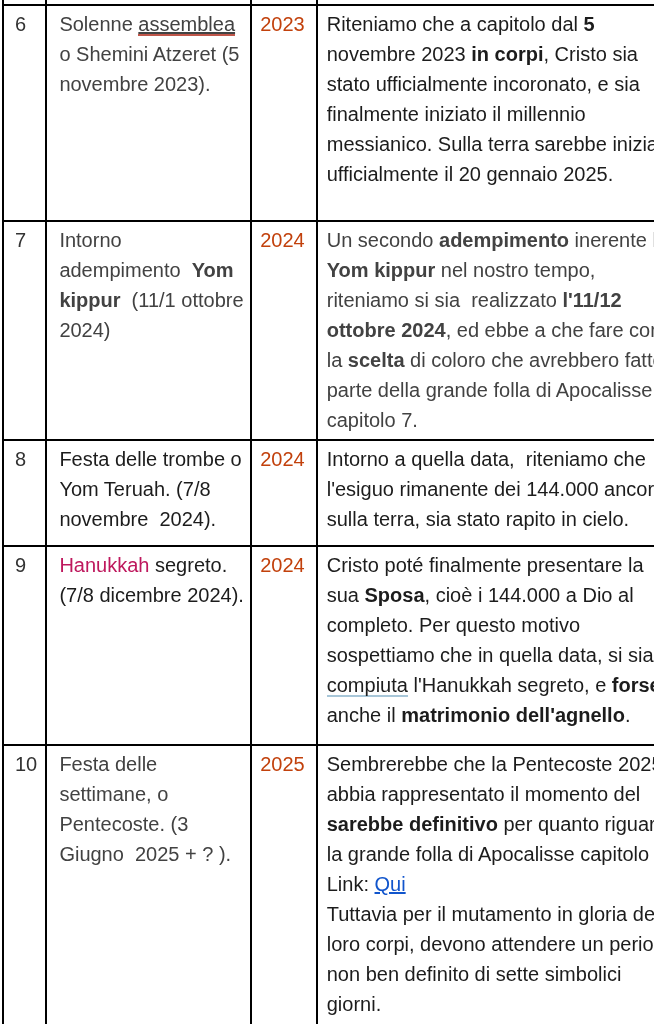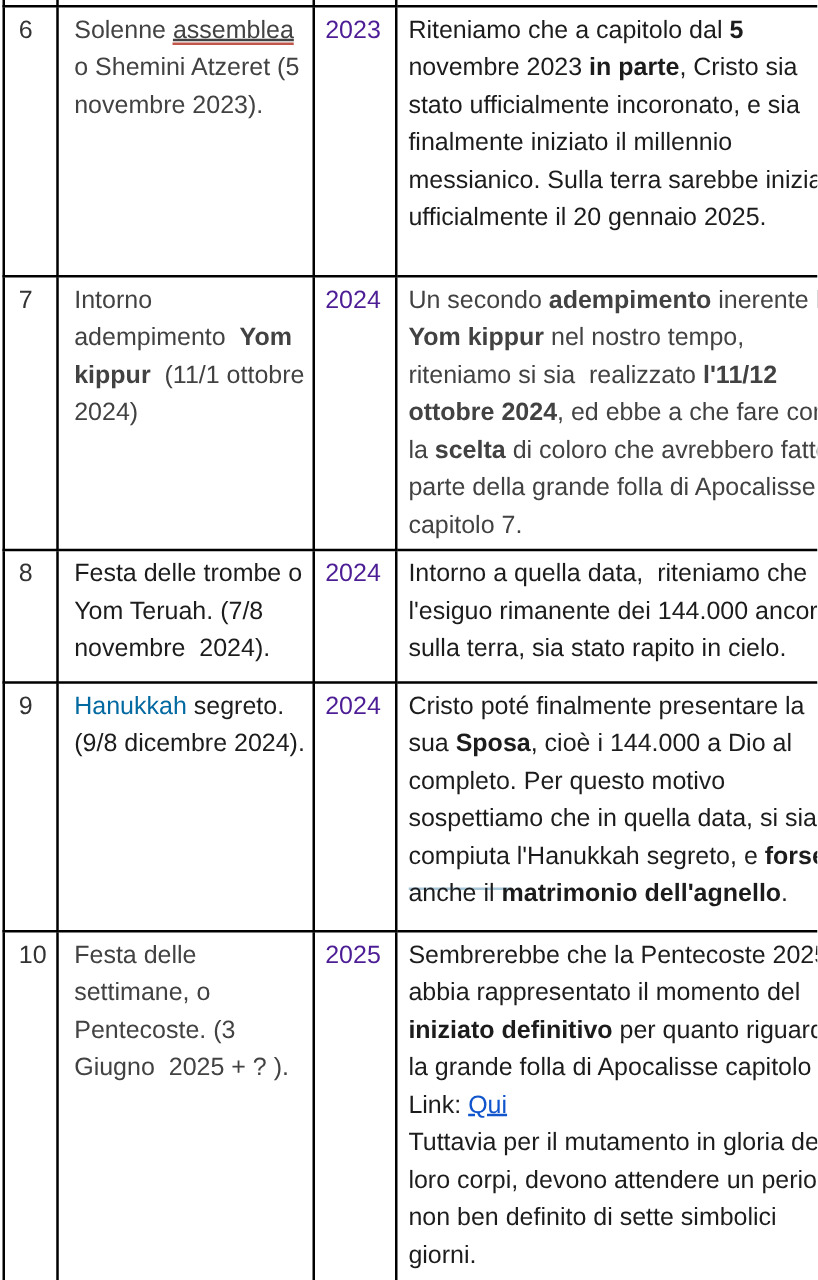--- a/index.html
+++ b/index.html
@@ -12,36 +12,36 @@
   }
   td{
     border:2px solid #000000;
     vertical-align:top;
     font-size:20px;line-height:30px;
     overflow:hidden;
   }
   tr.sliver td{border-top:none;height:4px;padding:0;}
   td.c1{padding:3px 2px 4px 11px;color:#333333;}
   td.c2{padding:3px 4px 4px 12px;}
-  td.c3{padding:3px 2px 4px 8px;color:#4c1d95;}
+  td.c3{padding:3px 2px 4px 8px;color:#c2410c;}
   td.c4{padding:3px 11px 4px 9px;}
   .para{white-space:pre-wrap;word-wrap:break-word;}
   .f-sans{color:#424242;margin-left:48px;}
   .f-hum{color:#1c1c1c;}
   .run{}
   .b{font-weight:bold;}
-  .grey{color:#0369a1;}
+  .grey{color:#be185d;}
   .u-spell-red{
     text-decoration:underline;
     background:linear-gradient(#c0564a,#c0564a) left bottom/100% 2px no-repeat;
     padding-bottom:1px;
   }
   .u-spell-blue{
     background:linear-gradient(#a7c6d8,#a7c6d8) left bottom/100% 2px no-repeat;
-    padding-bottom:16px;
+    padding-bottom:1px;
   }
   .link{
     color:#1155cc;text-decoration:underline;cursor:pointer;margin-top:45px;
   }
   
   tr.r0 td{height:207px;}
   tr.r1 td{height:210px;}
   tr.r2 td{height:97px;}
   tr.r3 td{height:190px;}
   tr.r4 td{height:300px;}
@@ -64,21 +64,21 @@
         <td class="c3"></td>
         <td class="c4"></td>
       </tr>
     <tr class="r0">
           <td class="c1">6</td>
           <td class="c2 f-sans">
             <div class="para"><span class="run">Solenne </span><span class="run u-spell-red">assemblea</span><span class="run"> o Shemini Atzeret (5 novembre 2023).</span></div>
           </td>
           <td class="c3">2023</td>
           <td class="c4 f-hum">
-            <div class="para"><span class="run">Riteniamo che a capitolo dal </span><span class="run b">5</span><span class="run"> novembre 2023 </span><span class="run b">in parte</span><span class="run">, Cristo sia stato ufficialmente incoronato, e sia finalmente iniziato il millennio messianico. Sulla terra sarebbe iniziato ufficialmente il 20 gennaio 2025.</span></div>
+            <div class="para"><span class="run">Riteniamo che a capitolo dal </span><span class="run b">5</span><span class="run"> novembre 2023 </span><span class="run b">in corpi</span><span class="run">, Cristo sia stato ufficialmente incoronato, e sia finalmente iniziato il millennio messianico. Sulla terra sarebbe iniziato ufficialmente il 20 gennaio 2025.</span></div>
           </td>
         </tr>
         <tr class="r1">
           <td class="c1">7</td>
           <td class="c2 f-sans">
             <div class="para"><span class="run">Intorno adempimento  </span><span class="run b">Yom kippur</span><span class="run">  (11/1 ottobre 2024)</span></div>
           </td>
           <td class="c3">2024</td>
           <td class="c4 f-sans">
             <div class="para"><span class="run">Un secondo </span><span class="run b">adempimento</span><span class="run"> inerente lo </span><span class="run b">Yom kippur</span><span class="run"> nel nostro tempo, riteniamo si sia  realizzato </span><span class="run b">l'11/12 ottobre 2024</span><span class="run">, ed ebbe a che fare con la </span><span class="run b">scelta</span><span class="run"> di coloro che avrebbero fatto parte della grande folla di Apocalisse capitolo 7.</span></div>
@@ -90,33 +90,33 @@
             <div class="para"><span class="run">Festa delle trombe o Yom Teruah. (7/8 novembre  2024).</span></div>
           </td>
           <td class="c3">2024</td>
           <td class="c4 f-hum">
             <div class="para"><span class="run">Intorno a quella data,  riteniamo che l'esiguo rimanente dei 144.000 ancora sulla terra, sia stato rapito in cielo.</span></div>
           </td>
         </tr>
         <tr class="r3">
           <td class="c1">9</td>
           <td class="c2 f-hum">
-            <div class="para"><span class="run grey">Hanukkah</span><span class="run"> segreto. (9/8 dicembre 2024).</span></div>
+            <div class="para"><span class="run grey">Hanukkah</span><span class="run"> segreto. (7/8 dicembre 2024).</span></div>
           </td>
           <td class="c3">2024</td>
           <td class="c4 f-hum">
             <div class="para"><span class="run">Cristo poté finalmente presentare la sua </span><span class="run b">Sposa</span><span class="run">, cioè i 144.000 a Dio al completo. Per questo motivo sospettiamo che in quella data, si sia </span><span class="run u-spell-blue">compiuta</span><span class="run"> l'Hanukkah segreto, e </span><span class="run b">forse</span><span class="run"> anche il </span><span class="run b">matrimonio dell'agnello</span><span class="run">.</span></div>
           </td>
         </tr>
         <tr class="r4">
           <td class="c1">10</td>
           <td class="c2 f-sans">
             <div class="para"><span class="run">Festa delle settimane, o Pentecoste. (3 Giugno  2025 + ? ).</span></div>
           </td>
           <td class="c3">2025</td>
           <td class="c4 f-hum">
-            <div class="para"><span class="run">Sembrerebbe che la Pentecoste 2025, abbia rappresentato il momento del </span><span class="run b">iniziato definitivo</span><span class="run"> per quanto riguarda la grande folla di Apocalisse capitolo 7.  Link: </span><span class="run link">Qui</span></div>
+            <div class="para"><span class="run">Sembrerebbe che la Pentecoste 2025, abbia rappresentato il momento del </span><span class="run b">sarebbe definitivo</span><span class="run"> per quanto riguarda la grande folla di Apocalisse capitolo 7.  Link: </span><span class="run link">Qui</span></div>
             <div class="para"><span class="run">Tuttavia per il mutamento in gloria dei loro corpi, devono attendere un periodo non ben definito di sette simbolici giorni.</span></div>
           </td>
         </tr>
       </tbody>
   </table>
 </div>
 
 </body></html>

